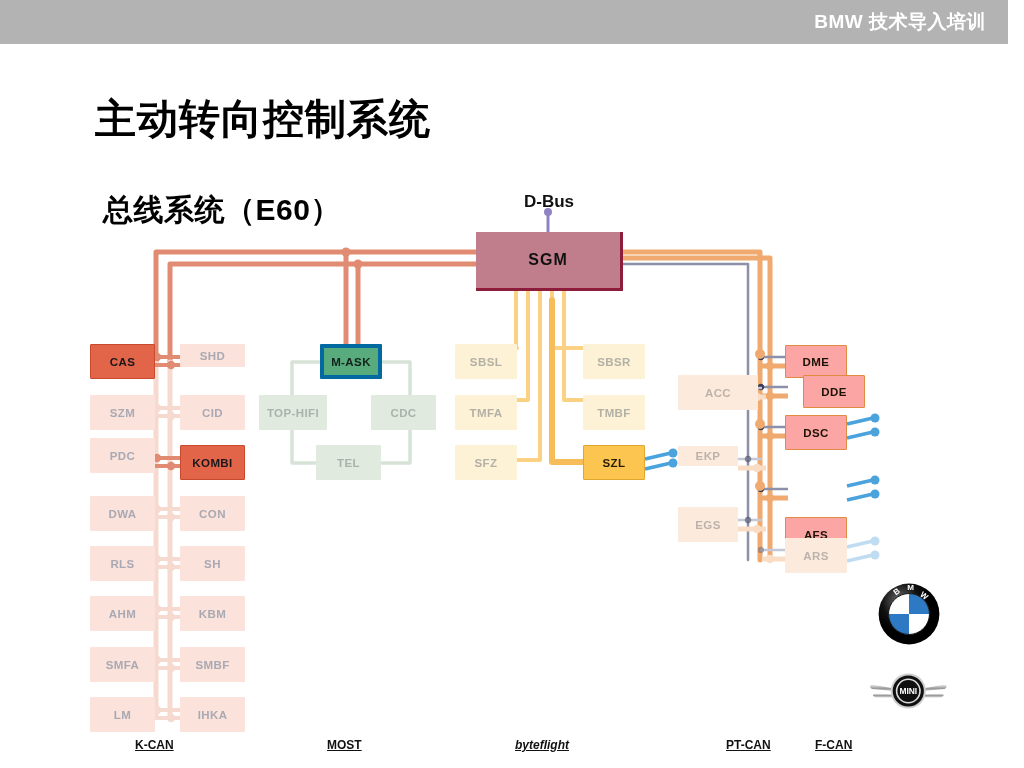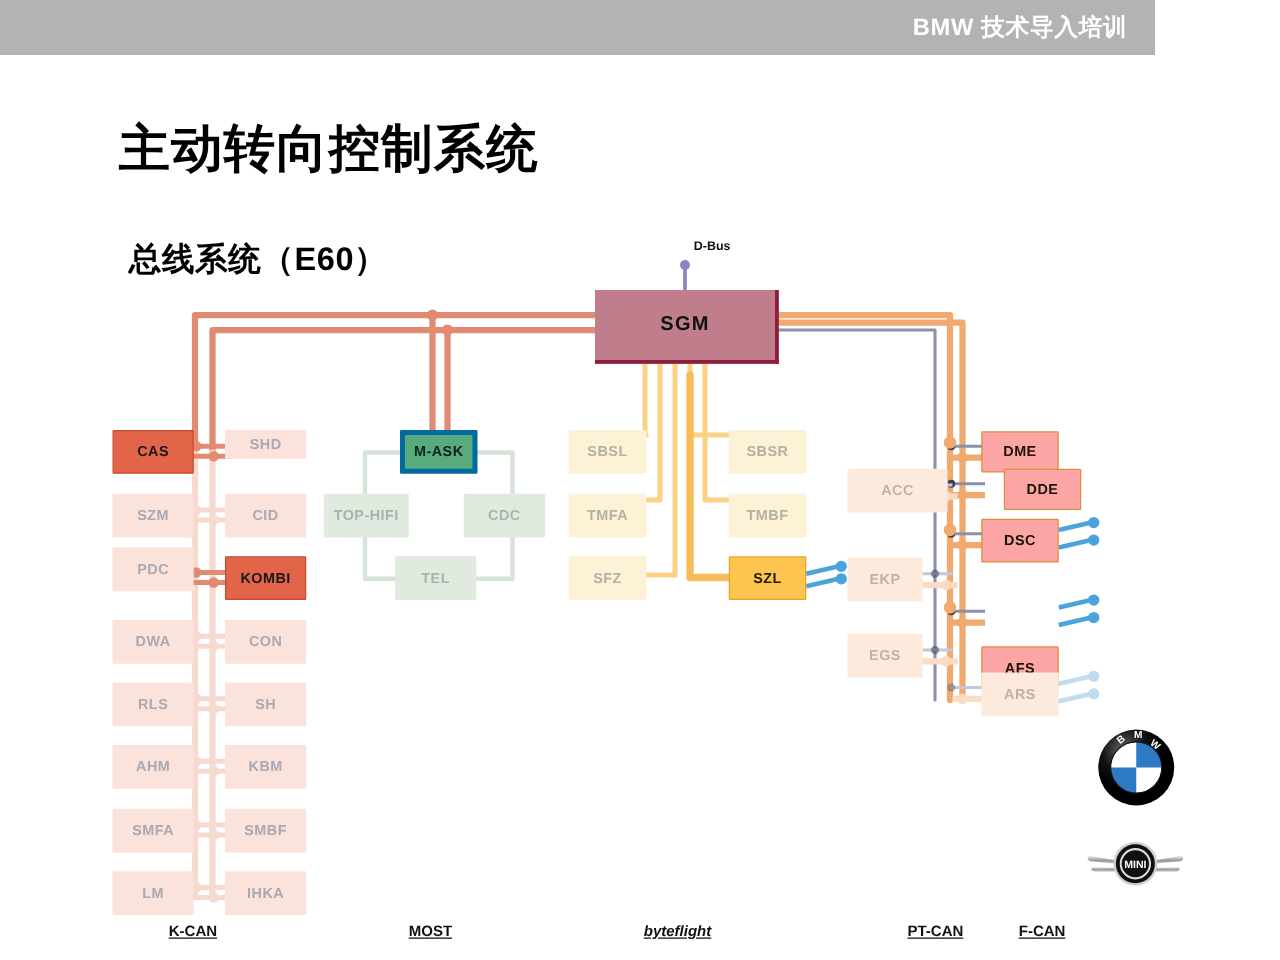--- a/index.html
+++ b/index.html
@@ -6,40 +6,40 @@
   body{
     width:1024px;height:768px;
     background:#ffffff;
     font-family:"Liberation Sans", sans-serif;
     overflow:hidden;
     position:relative;
   }
 
   
   #header-bar{
-    position:absolute;left:0;top:0;width:924px;height:44px;
+    position:absolute;left:0;top:0;width:1008px;height:44px;
     background:#b3b3b3;
   }
   #header-title{
     position:absolute;right:22px;top:9px;
     color:#ffffff;
     font-size:19px;font-weight:bold;
     letter-spacing:0.5px;
     white-space:nowrap;
   }
 
   
   #slide-title{
     position:absolute;left:95px;top:92px;
     font-size:41px;font-weight:bold;color:#000000;
     letter-spacing:1px;white-space:nowrap;
   }
   #slide-subtitle{
     position:absolute;left:103px;top:190px;
-    font-size:26px;font-weight:bold;color:#000000;
+    font-size:30px;font-weight:bold;color:#000000;
     letter-spacing:0.5px;white-space:nowrap;
   }
 
   
   #diagram{
     position:absolute;left:0;top:0;width:1024px;height:768px;
   }
   #wires{position:absolute;left:0;top:0;width:1024px;height:768px;}
 
   
@@ -76,23 +76,22 @@
     background:#c07d8c;
     border-right:3px solid #8e1d3c;
     border-bottom:3px solid #8e1d3c;
     display:flex;align-items:center;justify-content:center;
     color:#111;font-size:16px;font-weight:bold;letter-spacing:1px;
   }
 
   
   #dbus-label{
     position:absolute;
-    font-size:10px;font-weight:bold;color:#111;
+    font-size:17px;font-weight:bold;color:#111;
     white-space:nowrap;
-    margin-left:31px;
   }
 
   
   .bus-name{
     position:absolute;
     font-size:12px;font-weight:bold;color:#111;
     white-space:nowrap;
     text-decoration:underline;
   }
   .bus-name.italic{font-style:italic;}
@@ -297,21 +296,21 @@
       </div>
       <div class="node bf-dim dim" style="left: 455px; top: 445px; width: 62px; height: 35px;">
         <span>SFZ</span>
       </div>
       <div class="node bf-hi" style="left: 583px; top: 445px; width: 62px; height: 35px;">
         <span>SZL</span>
       </div>
       <div class="node ptcan-dim dim" style="left: 678px; top: 375px; width: 80px; height: 35px;">
         <span>ACC</span>
       </div>
-      <div class="node ptcan-dim dim" style="left: 678px; top: 446px; width: 60px; height: 35px;">
+      <div class="node ptcan-dim dim" style="left: 678px; top: 446px; width: 60px; height: 20px;">
         <span>EKP</span>
       </div>
       <div class="node ptcan-dim dim" style="left: 678px; top: 507px; width: 60px; height: 35px;">
         <span>EGS</span>
       </div>
       <div class="node ptcan-hi" style="left: 785px; top: 345px; width: 62px; height: 33px;">
         <span>DME</span>
       </div>
       <div class="node ptcan-hi" style="left: 803px; top: 375px; width: 62px; height: 33px;">
         <span>DDE</span>

